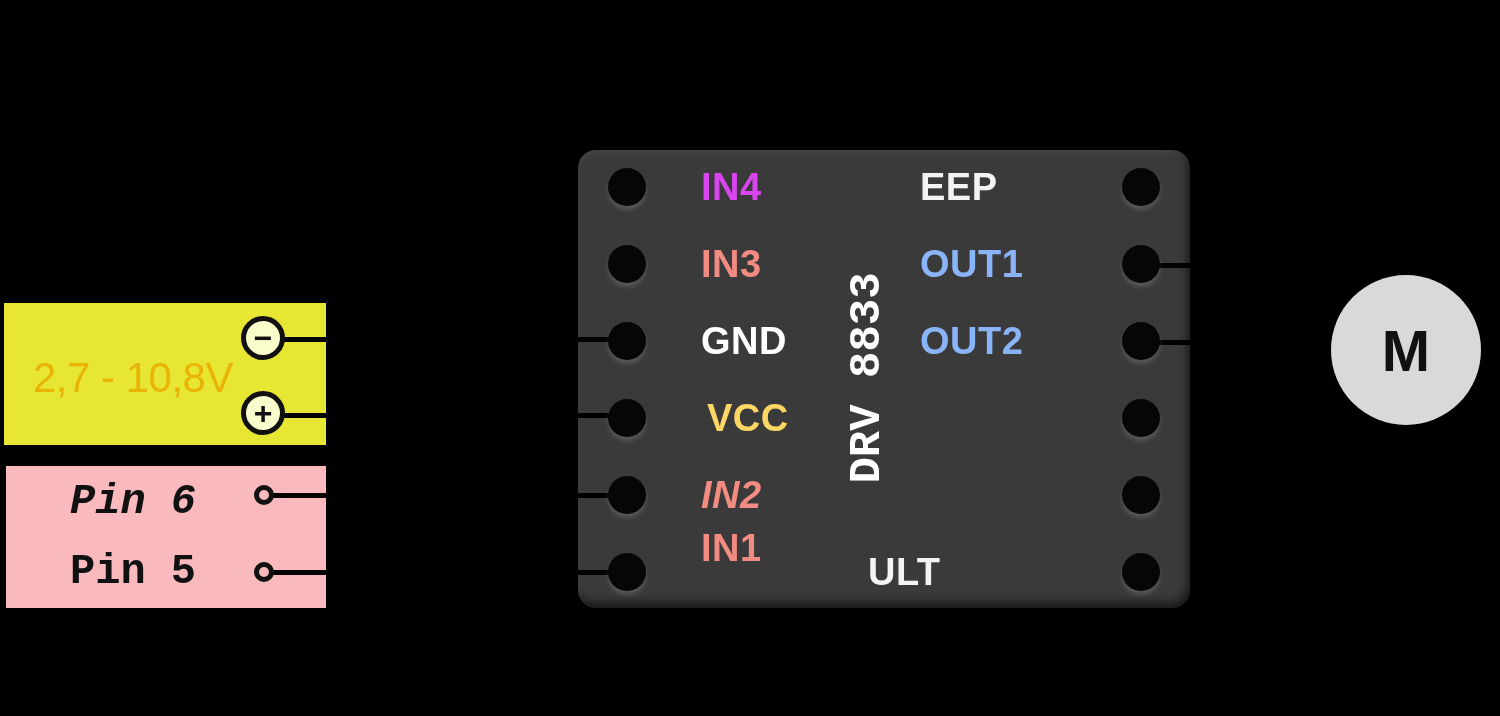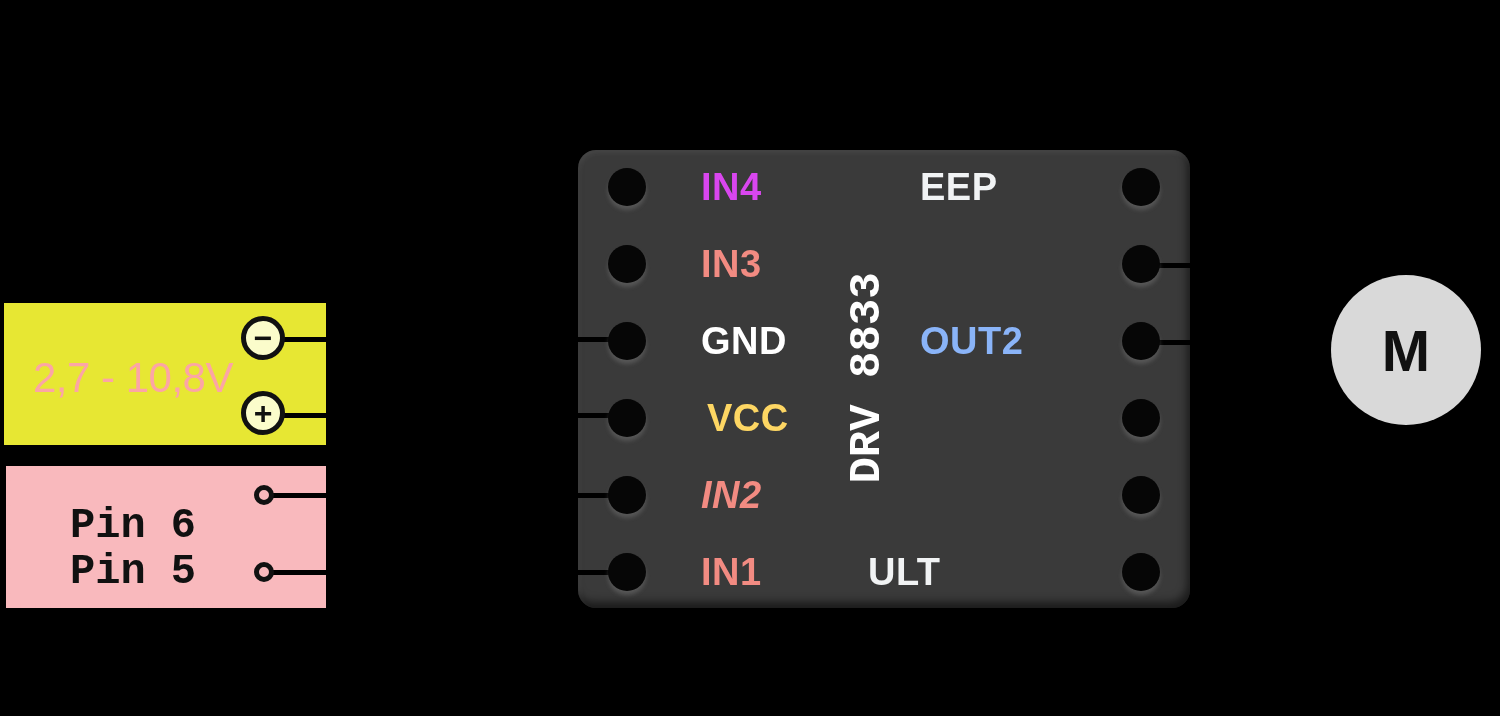--- a/index.html
+++ b/index.html
@@ -9,21 +9,21 @@
   }
   
   .module {
     position:absolute; box-sizing:border-box;
     border:5px dashed transparent; background-clip:padding-box;
   }
   .supply-box  { left:4px;  top:303px; width:322px; height:142px; }
   .ctrl-box    { left:6px;  top:466px; width:320px; height:142px; }
   .supply-label {
     position:absolute; left:33px; top:352px; font-size:42px; line-height:52px;
-    color:#fca5a5; letter-spacing:-0.5px; z-index:3;
+    color:#eab308; letter-spacing:-0.5px; z-index:3;
   }
   .ctrl-label {
     position:absolute; left:70px; height:48px; line-height:48px;
     font-family:"Liberation Mono", monospace; font-weight:bold; font-size:42px;
     color:#111; z-index:3;
   }
   .terminal {
     position:absolute; width:34px; height:34px; border-radius:50%;
     border:5px solid #111; display:flex; align-items:center; justify-content:center;
     font-weight:900; font-size:32px; color:#111; z-index:3; line-height:1;
@@ -77,21 +77,21 @@
   <div class="module supply-box" style="background: rgb(231, 231, 51); border-color: rgb(231, 231, 51);"></div>
   <div class="supply-label">2,7 - 10,8V</div>
   <div class="terminal" style="left: 241px; top: 316px; background: rgb(251, 252, 203);">
     <span>−</span>
   </div>
   <div class="terminal" style="left: 241px; top: 391px; background: rgb(251, 252, 203);">
     <span>+</span>
   </div>
 
   <div class="module ctrl-box" style="background: rgb(249, 185, 189); border-color: rgb(249, 185, 189);"></div>
-  <div class="ctrl-label" style="top:502px;">Pin 6</div>
+  <div class="ctrl-label" style="top:478px;font-style:italic;">Pin 6</div>
   <div class="ctrl-label" style="top:548px;">Pin 5</div>
   <div class="node" style="left: 254px; top: 485px; background: rgb(249, 185, 189);"></div>
   <div class="node" style="left: 254px; top: 562px; background: rgb(249, 185, 189);"></div>
 
   <div class="chip" style="background: rgb(58, 58, 58);"></div>
   <div class="chip-name" style="color: rgb(255, 255, 255);">DRV 8833</div>
 
   <div class="pin" style="left:608px; top:168px;"></div>
   <div class="pin" style="left:608px; top:245px;"></div>
   <div class="pin" style="left:608px; top:322px;"></div>
@@ -104,23 +104,24 @@
   <div class="pin" style="left:1122px; top:322px;"></div>
   <div class="pin" style="left:1122px; top:399px;"></div>
   <div class="pin" style="left:1122px; top:476px;"></div>
   <div class="pin" style="left:1122px; top:553px;"></div>
 
   <div class="pin-label" style="left: 701px; top: 163px; color: #d946ef;">IN4</div>
   <div class="pin-label" style="left: 701px; top: 240px; color: rgb(242, 139, 130);">IN3</div>
   <div class="pin-label" style="left: 701px; top: 317px; color: rgb(255, 255, 255);">GND</div>
   <div class="pin-label" style="left: 701px; top: 394px; color: rgb(253, 214, 99); margin-left: 6px;">VCC</div>
   <div class="pin-label" style="left: 701px; top: 471px; color: rgb(242, 139, 130); font-style: italic;">IN2</div>
-  <div class="pin-label" style="left: 701px; top: 548px; color: rgb(242, 139, 130);">IN1</div>
+  <div class="pin-label" style="left: 701px; top: 524px; color: rgb(242, 139, 130);">IN1</div>
 
   <div class="pin-label right" style="left: 920px; top: 163px; color: rgb(241, 243, 244);">EEP</div>
+  <div class="pin-label right" style="left: 920px; top: 240px; color: rgb(138, 180, 248);">OUT1</div>
   <div class="pin-label right" style="left: 920px; top: 317px; color: rgb(138, 180, 248);">OUT2</div>
   <div class="pin-label right" style="left: 868px; top: 548px; color: rgb(241, 243, 244);">ULT</div>
 
   <div class="motor" style="background: rgb(217, 217, 217);">
     <span class="motor-label">M</span>
   </div>
 
 </div>
 
 </body></html>

